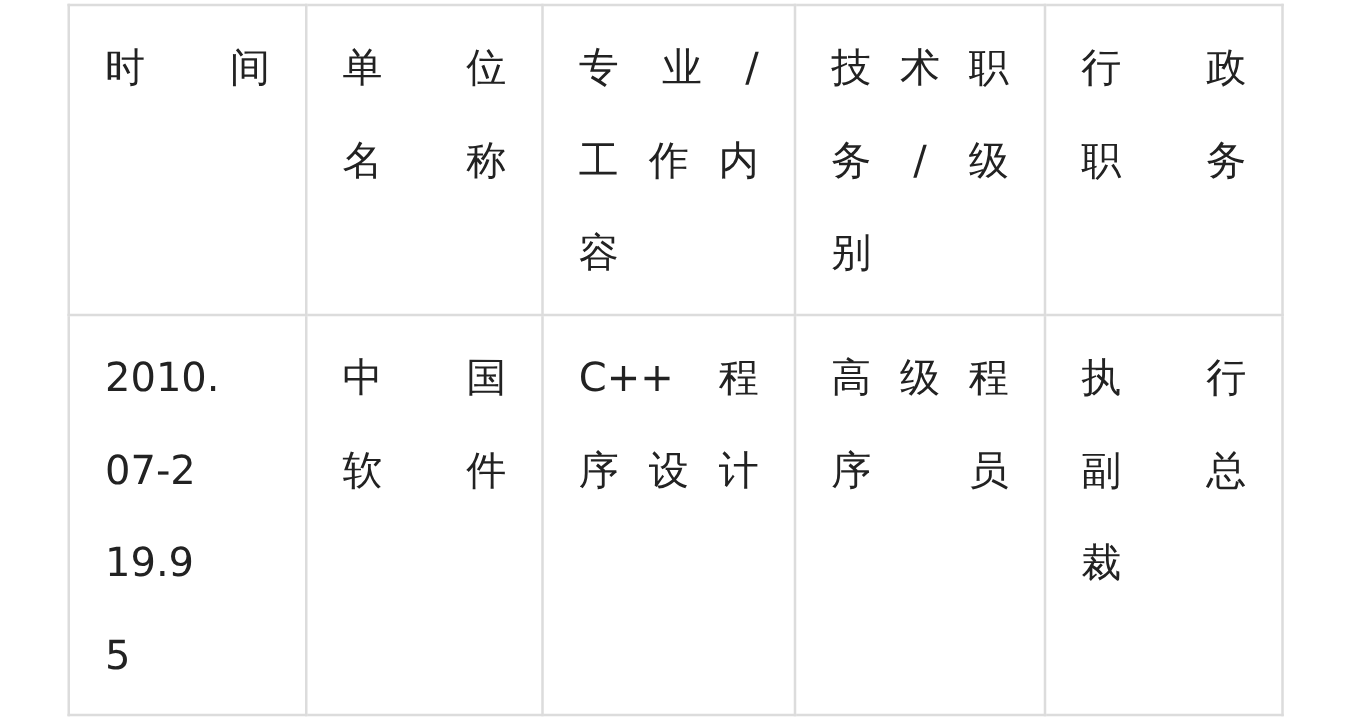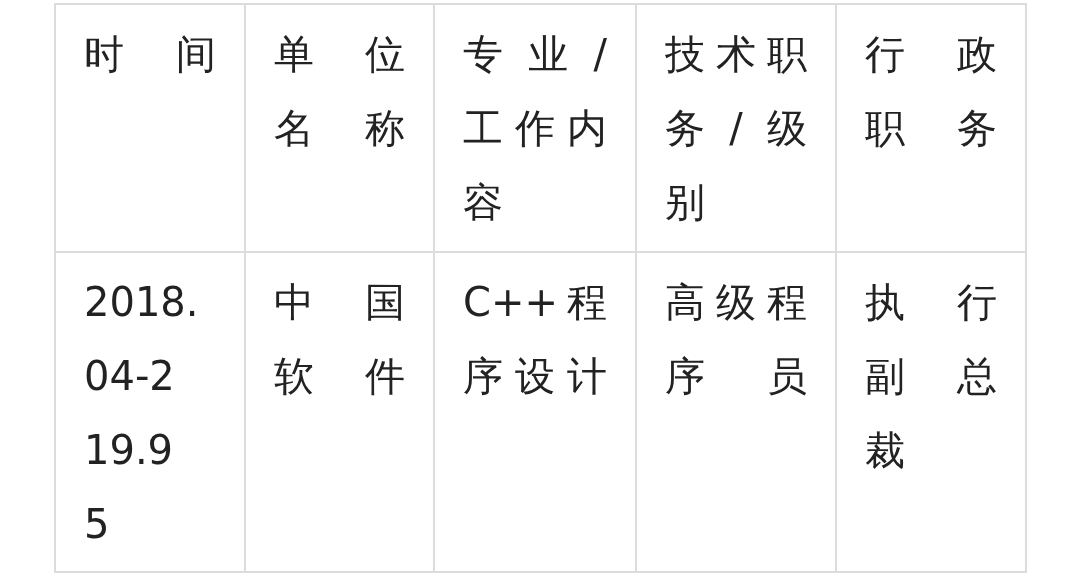--- a/index.html
+++ b/index.html
@@ -13,21 +13,21 @@
     .wrap {
       position: absolute;
       left: 54px;
       top: 3px;
     }
     table {
       border-collapse: collapse;
       table-layout: fixed;
       font-family: "DejaVu Sans", "Liberation Sans", sans-serif;
       color: #222222;
-      font-size: 40px;
+      font-size: 32px;
       line-height: 74px;
     }
     td {
       border: 2px solid #dcdcdc;
       vertical-align: top;
       padding: 12px 28px 6px 28px;
       word-break: break-all;
       text-align: justify;
       text-align-last: justify;
     }
@@ -94,22 +94,22 @@
       <td>
         <span class="sp">
               <span>行</span>
               <span>政</span>
             </span>
         <span class="line">职务</span>
       </td>
     </tr>
     <tr class="body">
       <td>
-        <span class="line">2018.</span>
-        <span class="line">04-2</span>
+        <span class="line">2010.</span>
+        <span class="line">07-2</span>
         <span class="line">19.9</span>
         <span class="line">5</span>
       </td>
       <td>
         <span class="sp">
               <span>中</span>
               <span>国</span>
             </span>
         <span class="line">软件</span>
       </td>

